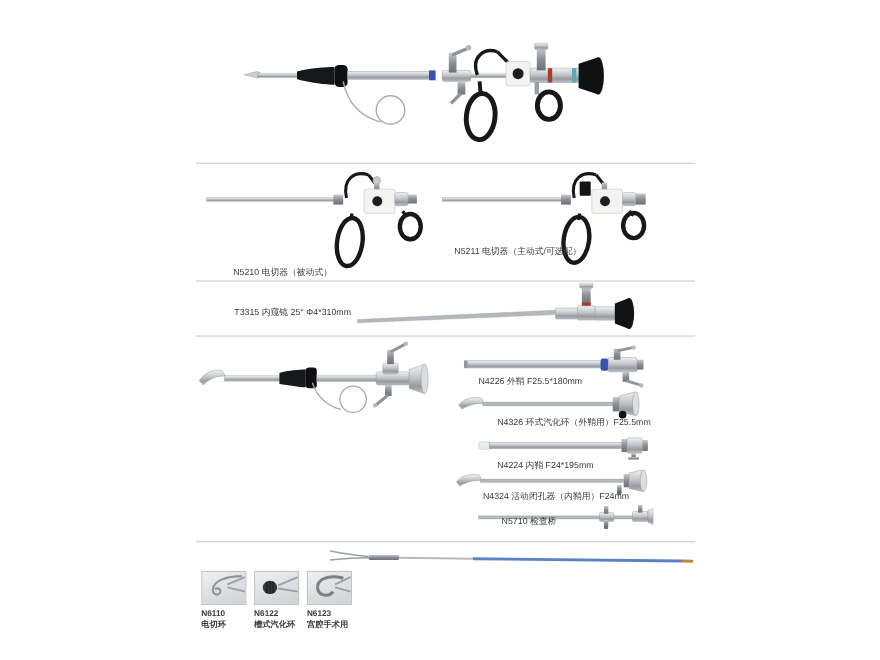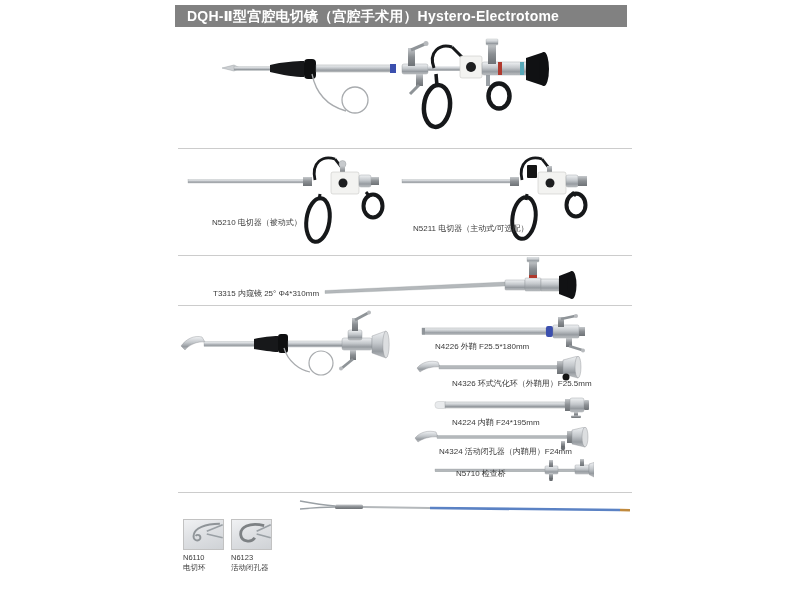--- a/index.html
+++ b/index.html
@@ -10,21 +10,21 @@
   .header-bar{
     position:absolute;left:175px;top:5px;width:452px;height:22px;
     background:#818181;color:#ffffff;font-size:14px;font-weight:bold;
     line-height:22px;padding-left:12px;box-sizing:border-box;white-space:nowrap;
     letter-spacing:0.2px;
   }
   .divider{position:absolute;left:178px;width:454px;height:1px;background:#cccccc;}
   .plabel{position:absolute;font-size:8px;color:#3a3a3a;white-space:nowrap;}
   .imgbox{position:absolute;}
   .thumbrow{position:absolute;left:183px;top:519px;display:flex;gap:7px;}
-  .thumb{width:41px;}
+  .thumb{width:41px;font-weight:bold;}
   .thumb-img{
     width:41px;height:31px;box-sizing:border-box;border:1px solid #c2c2c2;
     background:linear-gradient(160deg,#f0f1f3 0%,#dfe1e4 45%,#cfd2d6 100%);
   }
   .thumb-label{font-size:7.5px;color:#3a3a3a;margin-top:3px;line-height:1.3;white-space:nowrap;}
 </style>
 </head>
 <body>
 
 <div id="page">
@@ -38,23 +38,20 @@
         <stop offset="1" stop-color="#c0c3c6"></stop>
       </linearGradient>
       <linearGradient id="gd" x1="0" y1="0" x2="0" y2="1">
         <stop offset="0" stop-color="#c6c9cc"></stop>
         <stop offset="0.5" stop-color="#8b8f93"></stop>
         <stop offset="1" stop-color="#6e7276"></stop>
       </linearGradient>
     </defs>
   </svg>
 
-  <div class="header-bar">
-    <span>DQH-Ⅱ型宫腔电切镜（宫腔手术用）Hystero-Electrotome</span>
-  </div>
 
   <svg class="imgbox" style="left:220px;top:38px" width="335" height="95" viewBox="0 0 335 95">
     <path d="M2,30 L14,27 L20,30 L14,33 Z" fill="#cdd0d3" stroke="#9aa0a5" stroke-width="0.5"></path>
     <rect x="14" y="28.5" width="42" height="4" fill="url(#gm)" stroke="#8f9498" stroke-width="0.3"></rect>
     <path d="M50,27 C62,24 76,23 84,23 L84,39 C76,39 62,37 50,34 Z" fill="#17181a"></path>
     <rect x="84" y="21" width="12" height="20" rx="4" fill="#0f1011"></rect>
     <rect x="96" y="27" width="78" height="7" fill="url(#gm)" stroke="#8f9498" stroke-width="0.4"></rect>
     <rect x="170" y="26" width="6" height="9" fill="#3b4fae"></rect>
     <rect x="182" y="26" width="26" height="10" rx="2" fill="url(#gm)" stroke="#8f9498" stroke-width="0.4"></rect>
     <rect x="188" y="10" width="7" height="18" fill="url(#gd)"></rect>
@@ -112,37 +109,37 @@
     <circle cx="150" cy="31" r="4.5" fill="#1d1e20"></circle>
     <rect x="166" y="23" width="12" height="12" rx="2" fill="url(#gm)" stroke="#8f9498" stroke-width="0.4"></rect>
     <rect x="178" y="24" width="9" height="10" fill="url(#gd)"></rect>
     <line x1="179" y1="26" x2="179" y2="32" stroke="#5f6putyneloc366" stroke-width="0"></line>
     <line x1="127" y1="42" x2="126" y2="48" stroke="#16181a" stroke-width="3"></line>
     <ellipse cx="124" cy="66" rx="11.5" ry="21" fill="none" stroke="#16181a" stroke-width="4" transform="rotate(8 124 66)"></ellipse>
     <line x1="172" y1="40" x2="176" y2="44" stroke="#16181a" stroke-width="3"></line>
     <ellipse cx="176" cy="53" rx="9.5" ry="11.5" fill="none" stroke="#16181a" stroke-width="4"></ellipse>
   </svg>
 
-  <span class="plabel" style="left:212px;top:217px">N5210 电切器（被动式）</span>
+  <span class="plabel" style="left:212px;top:242px">N5210 电切器（被动式）</span>
   <span class="plabel" style="left:413px;top:223px">N5211 电切器（主动式/可选配）</span>
 
   <div class="divider" style="top:255px"></div>
 
   <svg class="imgbox" style="left:322px;top:257px" width="258" height="44" viewBox="0 0 258 44">
     <path d="M3,33.5 L183,25 L183,29 L3,36.5 Z" fill="#b4b8bb" stroke="#8f9498" stroke-width="0.3"></path>
     <rect x="183" y="23" width="20" height="10" rx="1" fill="url(#gm)" stroke="#8f9498" stroke-width="0.4"></rect>
     <rect x="203" y="21" width="16" height="13" rx="1" fill="url(#gm)" stroke="#8f9498" stroke-width="0.4"></rect>
     <rect x="207" y="4" width="8" height="16" fill="url(#gd)"></rect>
     <rect x="205" y="0" width="12" height="5" rx="1" fill="url(#gm)" stroke="#8f9498" stroke-width="0.3"></rect>
     <rect x="207" y="18" width="8" height="3" fill="#b03a2e"></rect>
     <rect x="219" y="22" width="18" height="12" fill="url(#gm)" stroke="#8f9498" stroke-width="0.4"></rect>
     <path d="M237,19 L250,14 L250,42 L237,37 Z" fill="#111214"></path>
     <ellipse cx="250" cy="28" rx="4.5" ry="14" fill="#111214"></ellipse>
   </svg>
-  <span class="plabel" style="left:213px;top:288px">T3315 内窥镜 25° Φ4*310mm</span>
+  <span class="plabel" style="left:213px;top:278px">T3315 内窥镜 25° Φ4*310mm</span>
 
   <div class="divider" style="top:305px"></div>
 
   <svg class="imgbox" style="left:178px;top:308px" width="215" height="75" viewBox="0 0 215 75">
     <path d="M3,38 C8,31 16,27 24,29 L27,34 C19,33 11,37 7,42 Z" fill="url(#gm)" stroke="#8a8e92" stroke-width="0.4"></path>
     <rect x="26" y="33.5" width="52" height="5" fill="url(#gm)" stroke="#8f9498" stroke-width="0.3"></rect>
     <path d="M76,31 C84,29 94,28 100,28 L100,44 C94,44 84,42 76,41 Z" fill="#17181a"></path>
     <rect x="100" y="26" width="10" height="19" rx="3" fill="#0e0f10"></rect>
     <rect x="110" y="33" width="56" height="6" fill="url(#gm)" stroke="#8f9498" stroke-width="0.3"></rect>
     <path d="M106,40 C110,54 122,62 132,64" stroke="#a8abae" stroke-width="1.2" fill="none"></path>
@@ -238,24 +235,37 @@
         </svg>
       </div>
       <div class="thumb-label">
         <div>N6110</div>
         <div>电切环</div>
       </div>
     </div>
     <div class="thumb">
       <div class="thumb-img">
         <svg width="39" height="29" viewBox="0 0 41 31">
+          <path d="M41,5 L22,13 M41,19 L22,16" stroke="#9aa0a5" stroke-width="1.8" fill="none"></path>
+          <ellipse cx="14" cy="15" rx="7" ry="6.5" fill="#33363a"></ellipse>
+          <path d="M11,9.5 L11,20.5 M14,9 L14,21 M17,9.5 L17,20.5" stroke="#15161a" stroke-width="1"></path>
+        </svg>
+      </div>
+      <div class="thumb-label">
+        <div>N6122</div>
+        <div>槽式汽化环</div>
+      </div>
+    </div>
+    <div class="thumb">
+      <div class="thumb-img">
+        <svg width="39" height="29" viewBox="0 0 41 31">
           <path d="M41,5 L26,12 M41,19 L26,15" stroke="#9aa0a5" stroke-width="1.8" fill="none"></path>
           <path d="M34,6 C18,2 8,8 9,16 C10,23 20,25 24,19" stroke="#7d8184" stroke-width="3" fill="none"></path>
         </svg>
       </div>
       <div class="thumb-label">
         <div>N6123</div>
-        <div>活动闭孔器</div>
+        <div>宫腔手术用</div>
       </div>
     </div>
   </div>
 
 </div>
 
 </body></html>

